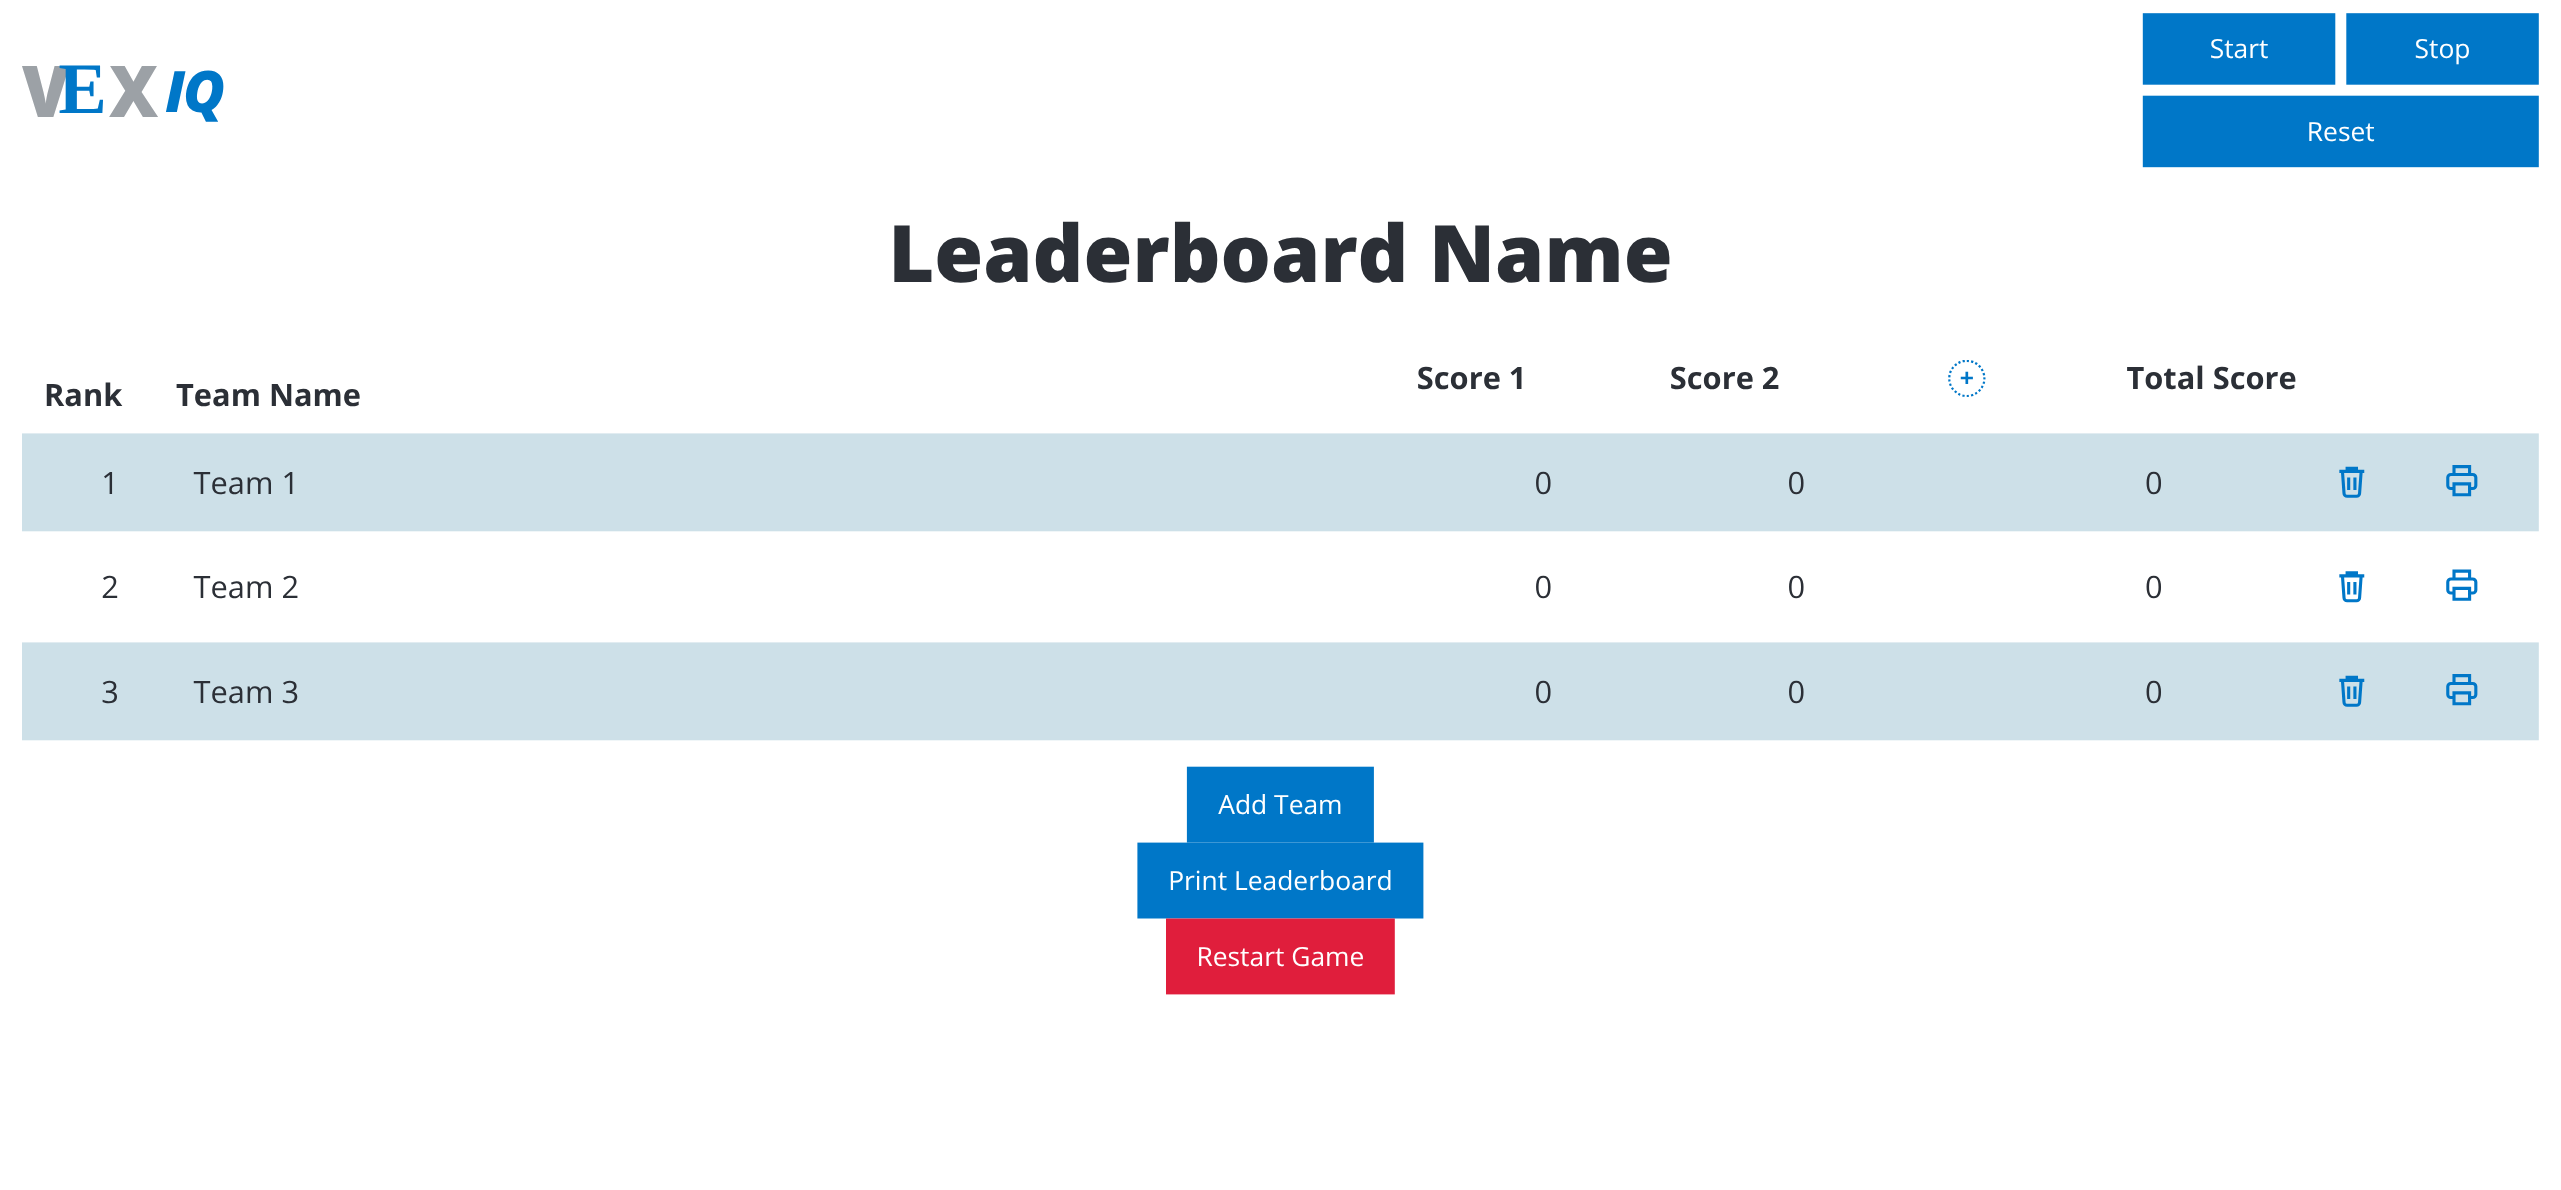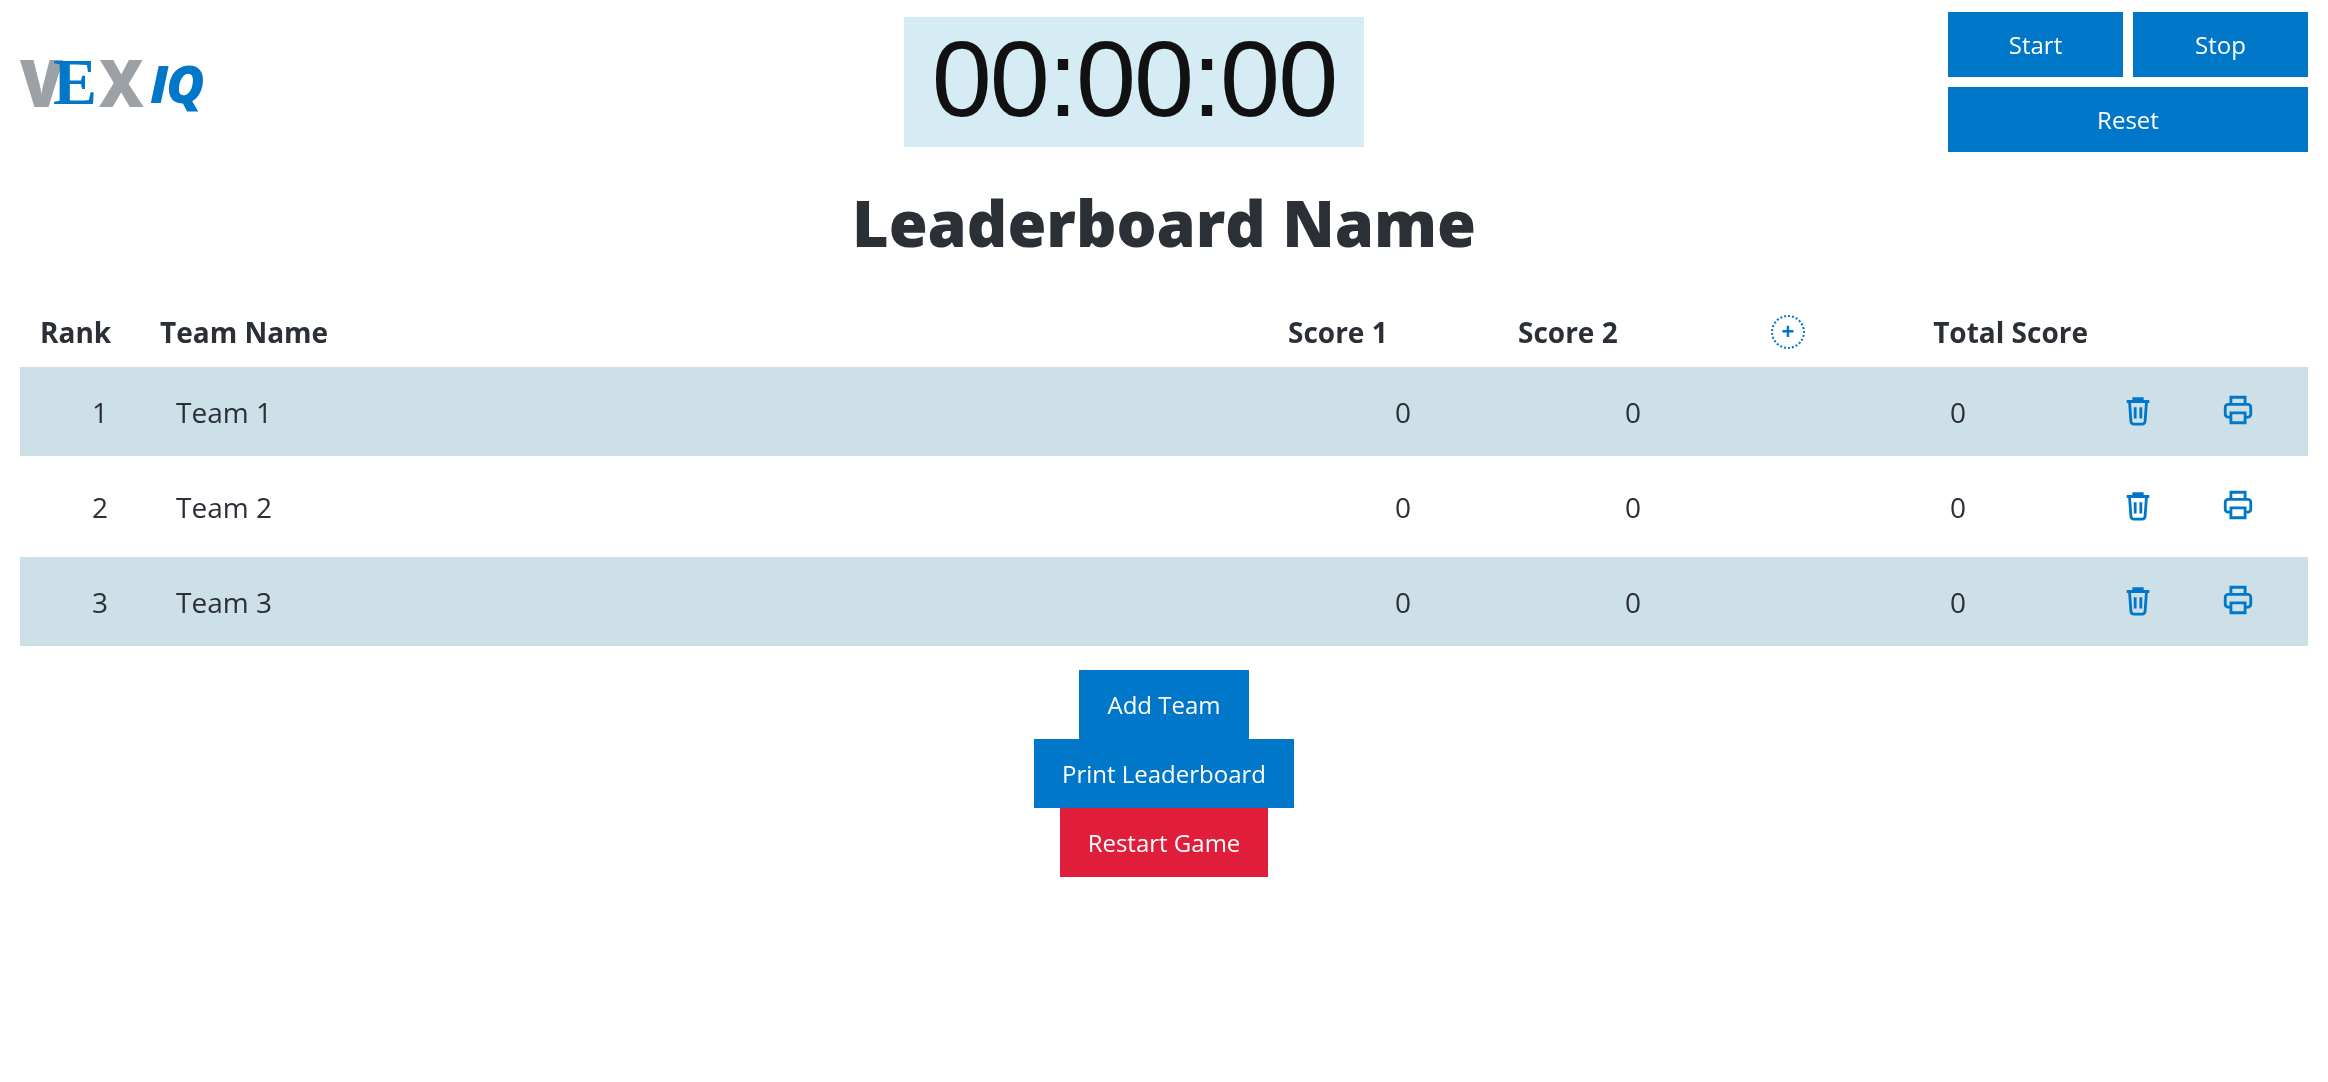--- a/index.html
+++ b/index.html
@@ -88,42 +88,42 @@
     font-size:24px;
     font-weight:400;
     padding:16px 10px;
     font-family:inherit;
   }
   .btn-blue{background:var(--blue);}
   .btn-red{background:var(--red);text-align:right;}
   .btn-reset{grid-column:1 / span 2;}
   .title{
     text-align:center;
-    font-size:63px;
+    font-size:72px;
     font-weight:800;
-    margin:6px 0 40px;
+    margin:6px 0 24px;
     color:var(--ink);
   }
   .board{
     width:100%;
   }
   .hdr, .row{
     display:grid;
     grid-template-columns: 120px 1fr 230px 230px 80px 260px 100px 100px;
     align-items:center;
     padding:22px 20px;
     font-size:28px;
   }
   .hdr{
     font-weight:700;
     color:var(--ink);
     padding-top:8px;
     padding-bottom:16px;
   }
-  .hdr .rank-h, .hdr .name-h{font-weight:700;}
+  .hdr .rank-h, .hdr .name-h{font-weight:700;margin-top:30px;}
   .hdr .score-h{text-align:left;}
   .hdr .total-h{text-align:right;}
   .hdr .add-col-h{display:flex;justify-content:center;}
   .row{
     margin-bottom:6px;
   }
   .row.alt{background:var(--row-alt);}
   .cell-rank{text-align:center;}
   .cell-name{padding-left:16px;}
   .cell-score{text-align:center;}
@@ -162,21 +162,20 @@
 <div class="top-row">
   <div class="logo">
     <span class="logo-vex">
       <span class="logo-v">V</span>
         <span class="logo-e">Ǝ</span>
         <span class="logo-x">X</span>
     </span>
     <span class="logo-iq">IQ</span>
   </div>
 
-  <div class="timer">00:00:00</div>
 
   <div class="timer-controls">
     <button class="btn btn-blue">Start</button>
     <button class="btn btn-blue">Stop</button>
     <button class="btn btn-blue btn-reset">Reset</button>
   </div>
 </div>
 
 <div class="title">Leaderboard Name</div>
 

